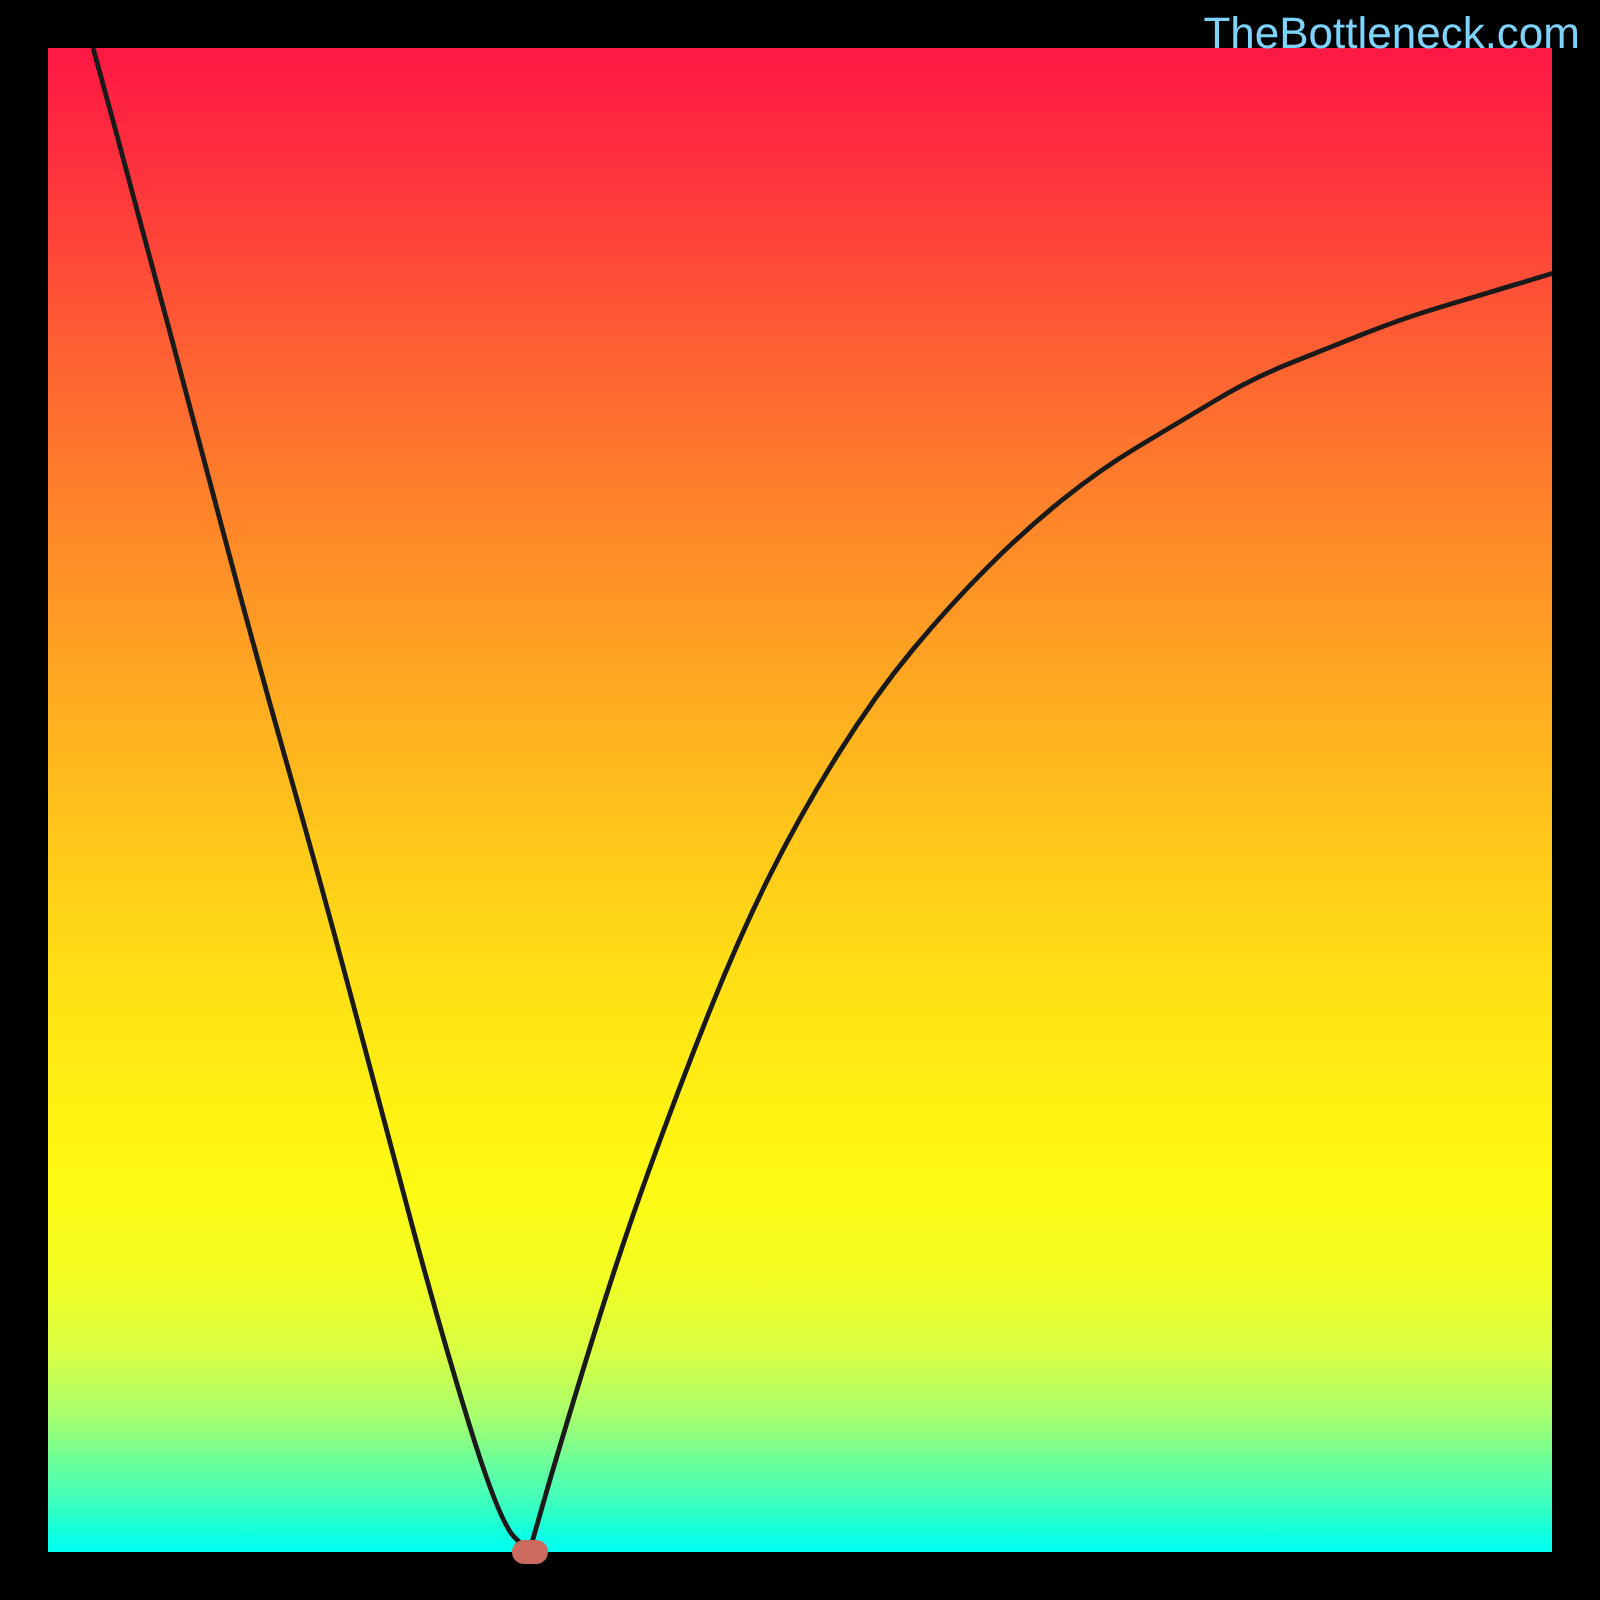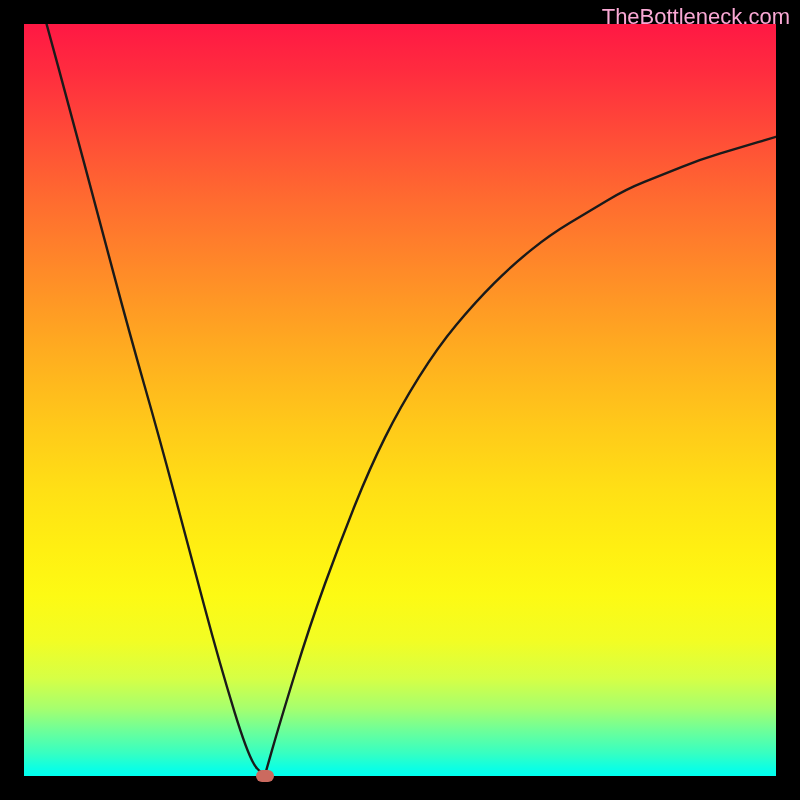--- a/index.html
+++ b/index.html
@@ -39,21 +39,21 @@
       #6cff9a 94%,
       #36ffc2 97%,
       #0cffe4 99%,
       #00fff0 100%
     );
   }
   .watermark {
     position: absolute;
     top: 4px;
     right: 10px;
-    color: #f9a8d4;
+    color: #7dd3fc;
     font-size: 22px;
     font-weight: 500;
     z-index: 10;
   }
   .curve-svg {
     position: absolute;
     left: 0;
     top: 0;
     width: 100%;
     height: 100%;

